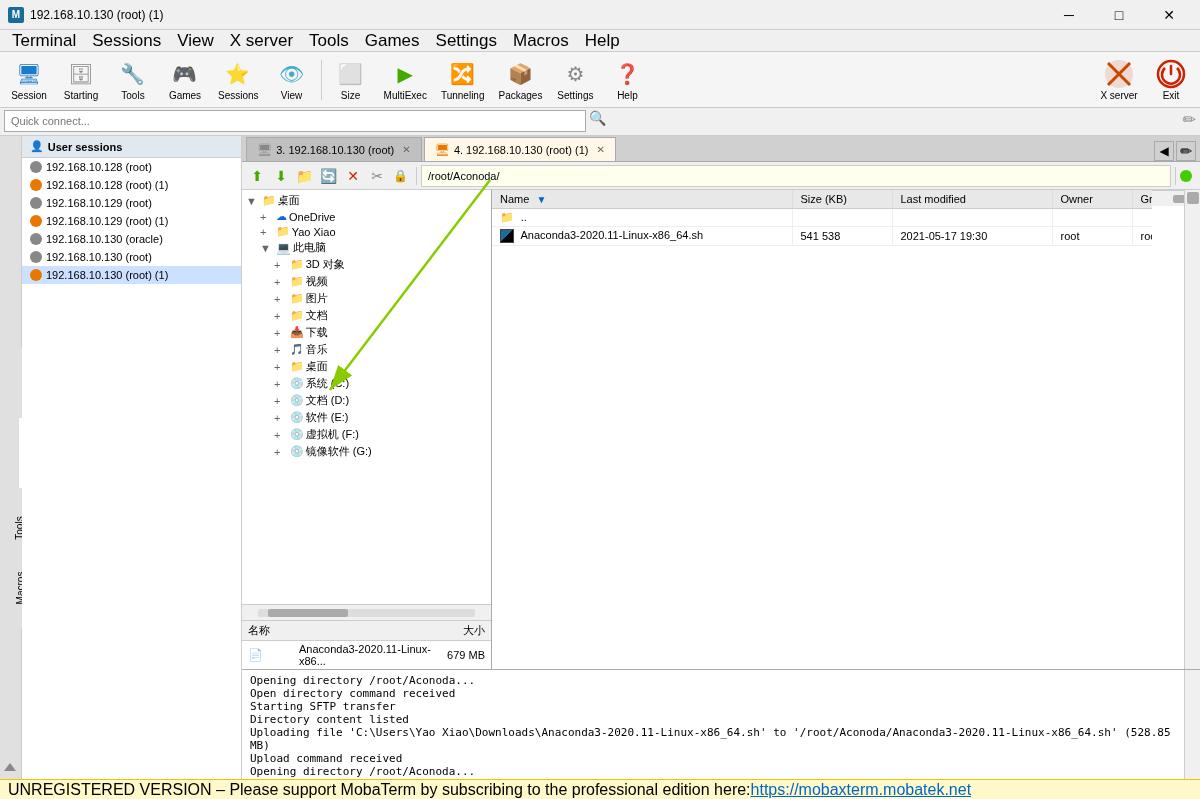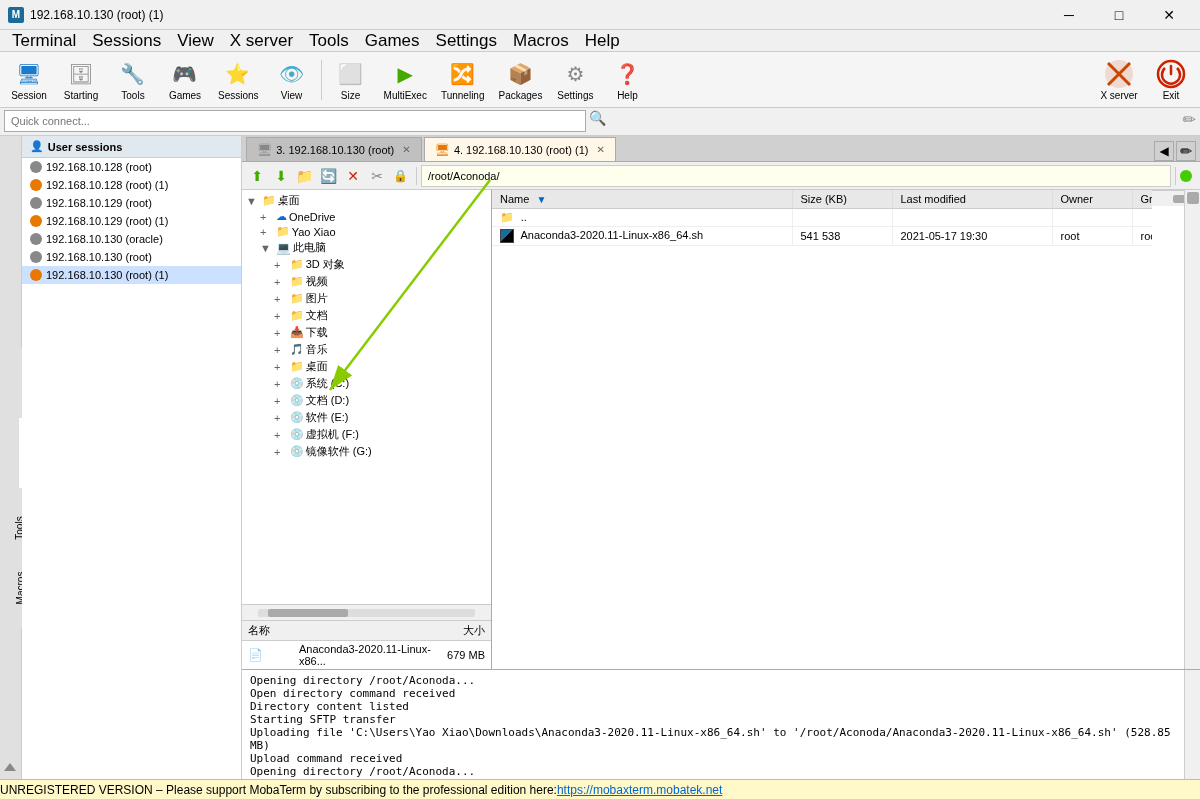--- a/index.html
+++ b/index.html
@@ -451,33 +451,33 @@
       </div>
 
       <div style="width:16px; background:#f0f0f0; border-left:1px solid #ccc; display:flex; flex-direction:column; align-items:center; padding:2px 0;">
         <div style="width:12px; height:12px; background:#aaa; border-radius:2px;"></div>
       </div>
     </div>
 
     <div id="log-area" style="height:110px; background:white; border-top:1px solid #aaa; overflow-y:auto; font-size:11px; padding:4px 8px; font-family:monospace; position:relative;">
       <div>Opening directory /root/Aconoda...</div>
       <div>Open directory command received</div>
+      <div>Starting SFTP transfer</div>
       <div>Directory content listed</div>
-      <div>Starting SFTP transfer</div>
       <div>Uploading file 'C:\Users\Yao Xiao\Downloads\Anaconda3-2020.11-Linux-x86_64.sh' to '/root/Aconoda/Anaconda3-2020.11-Linux-x86_64.sh' (528.85 MB)</div>
       <div>Upload command received</div>
       <div>Opening directory /root/Aconoda...</div>
       <div>Open directory command received</div>
 
       <div style="position:absolute; right:0; top:0; width:16px; height:100%; background:#f0f0f0; border-left:1px solid #ccc;"></div>
     </div>
   </div>
 </div>
 
-<div id="status-bar" style="height:20px; background:#fff8c8; border-top:1px solid #e8c800; display:flex; align-items:center; padding:0 0; font-size:12px;">
+<div id="status-bar" style="height:20px; background:#fff8c8; border-top:1px solid #e8c800; display:flex; align-items:center; padding:0 8px; font-size:16px;">
   <span>UNREGISTERED VERSION  –  Please support MobaTerm by subscribing to the professional edition here: </span>
   <a style="color:#0066cc;" href="#">https://mobaxterm.mobatek.net</a>
 </div>
 
 <svg id="arrow-overlay" style="position:absolute; left:260px; top:130px; width:320px; height:320px; pointer-events:none; z-index:50;">
   <defs>
     <marker id="arrowhead" markerWidth="10" markerHeight="7" refX="10" refY="3.5" orient="auto">
       <polygon points="0 0, 10 3.5, 0 7" fill="#88cc00"></polygon>
     </marker>
   </defs>

